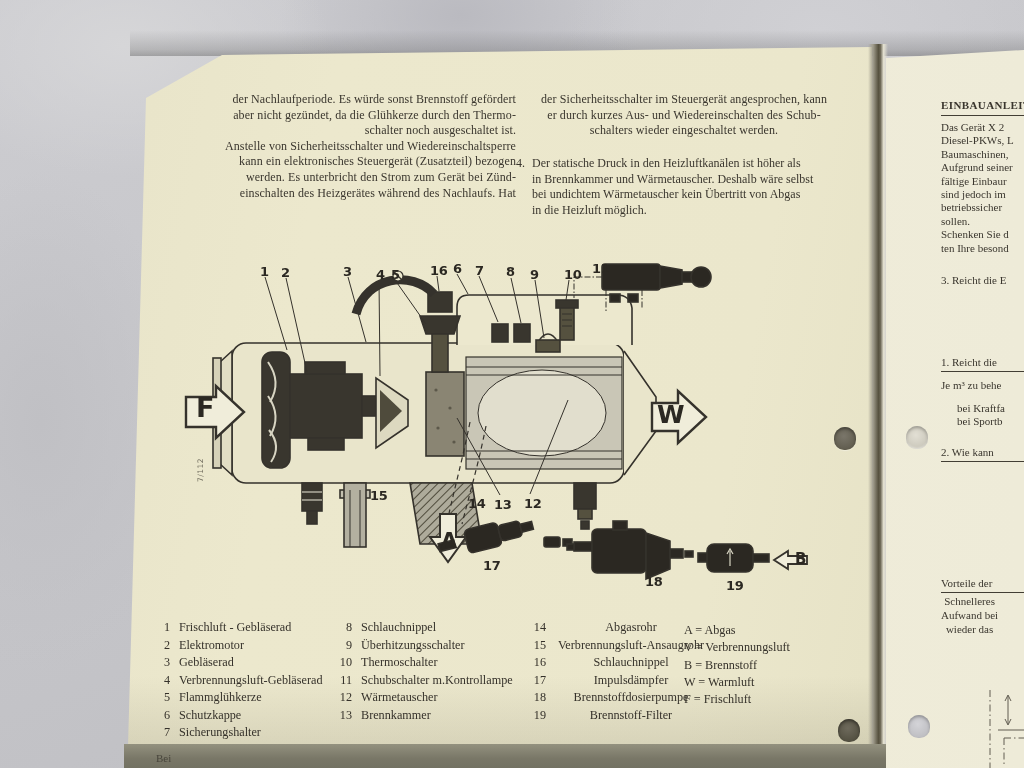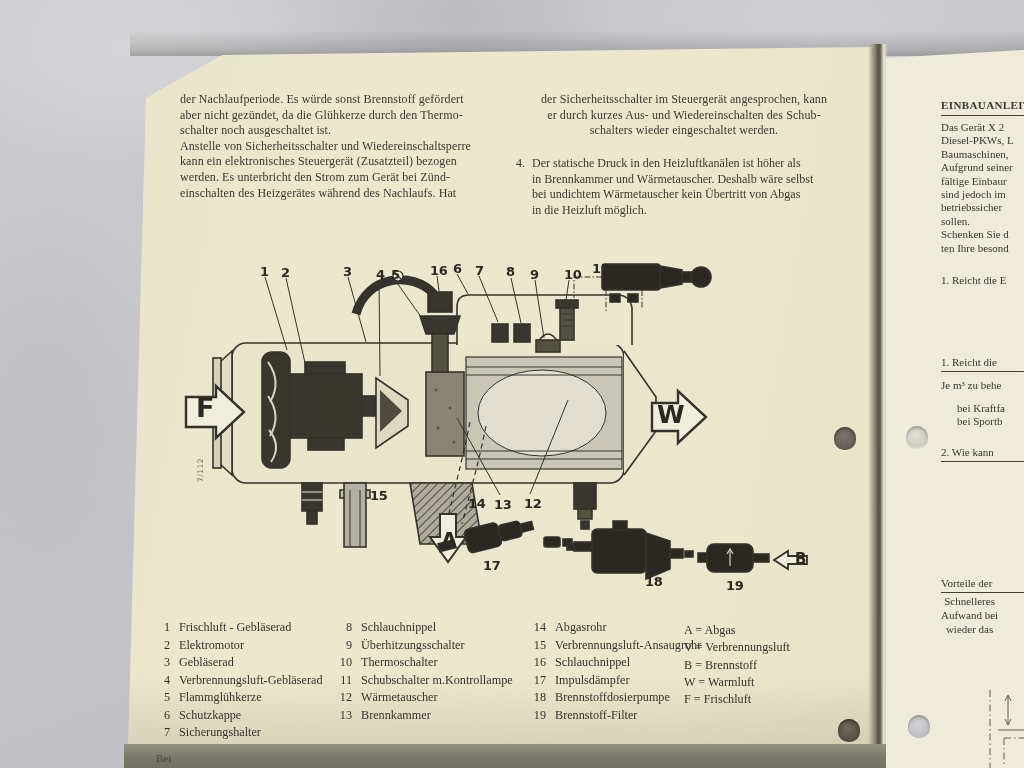--- a/index.html
+++ b/index.html
@@ -30,38 +30,38 @@
   .frag{position:absolute;left:32px;top:8px;font:11px "Liberation Serif",serif;color:#3f3c33;opacity:.85;}
   
   .hole{position:absolute;width:22px;height:23px;border-radius:50% 50% 46% 46%;}
   .hole.dark1{left:834px;top:427px;background:radial-gradient(circle at 45% 40%,#7a766a 0%,#605c4e 75%);box-shadow:inset 0 2px 3px rgba(0,0,0,.35),0 1px 1px rgba(255,255,255,.35);}
   .hole.dark2{left:838px;top:719px;background:radial-gradient(circle at 45% 40%,#6e6a5c 0%,#524f40 75%);box-shadow:inset 0 2px 3px rgba(0,0,0,.4);}
   .hole.light1{left:906px;top:426px;background:radial-gradient(circle at 45% 40%,#e2dfd4 0%,#c8c5b8 80%);box-shadow:inset 0 2px 3px rgba(0,0,0,.25),inset 0 -1px 2px rgba(255,255,255,.5);}
   .hole.light2{left:908px;top:715px;background:radial-gradient(circle at 45% 40%,#d4d4d8 0%,#bcbcc0 80%);box-shadow:inset 0 2px 3px rgba(0,0,0,.25);}
   
   .tcol{position:absolute;width:336px;font:12px/15.6px "Liberation Serif",serif;color:#3a362e;letter-spacing:.1px;}
   .tcol .tline{white-space:nowrap;}
-  #col1{left:180px;top:92px;}
+  #col1{left:180px;top:92px;text-align:right;}
   #col2{left:516px;top:92px;text-align:center;}
   #item4{position:absolute;left:516px;top:156px;display:flex;font:12px/15.6px "Liberation Serif",serif;color:#3a362e;}
   #item4 .num{width:16px;flex:none;}
   #item4 .tline{white-space:nowrap;}
   
   #diagram{position:absolute;left:170px;top:250px;}
   .callout{position:absolute;font:bold 13px "DejaVu Sans",sans-serif;color:#2b2822;letter-spacing:-.3px;}
   .flow{position:absolute;font-family:"DejaVu Sans",sans-serif;font-weight:bold;color:#2b2822;line-height:1;}
   .pagecode{position:absolute;left:196px;top:482px;font:7.5px "DejaVu Sans",sans-serif;color:#6e6a5c;transform:rotate(-90deg);transform-origin:0 0;letter-spacing:.5px;}
   
   .leg{position:absolute;font:12.2px/17.5px "Liberation Serif",serif;color:#35312a;}
   .lrow{display:flex;}
   .ln{width:18px;text-align:right;margin-right:9px;flex:none;}
   #leg1{left:152px;top:619px;}
   #leg2{left:334px;top:619px;}
   #leg3{left:528px;top:619px;}
-  #leg3 .lt{width:152px;}
+  #leg3 .lt{width:152px;text-align:center;}
   #leg4{left:684px;top:622px;font:12.2px/17.3px "Liberation Serif",serif;}
   
   .rp{position:absolute;font:11px/13.4px "Liberation Serif",serif;color:#3a362e;white-space:nowrap;}
   .rp-head{left:941px;top:99px;right:-4px;font-weight:bold;letter-spacing:.4px;border-bottom:1.2px solid #423e34;padding-bottom:3px;height:13px;overflow:hidden;}
   .rp-ul{border-bottom:1.1px solid #423e34;padding-bottom:2px;height:13px;overflow:hidden;right:-4px;}
   #rp-intro{left:941px;top:121px;}
   #rp-item1{left:941px;top:274px;}
   #rp-s1h{left:941px;top:356px;}
   #rp-s1a{left:941px;top:379px;}
   #rp-s1sub{left:957px;top:402px;}
@@ -422,21 +422,21 @@
       <div>Diesel-PKWs, L</div>
       <div>Baumaschinen,</div>
       <div>Aufgrund seiner</div>
       <div>fältige Einbaur</div>
       <div>sind jedoch im</div>
       <div>betriebssicher</div>
       <div>sollen.</div>
       <div>Schenken Sie d</div>
       <div>ten Ihre besond</div>
     </div>
-  <div id="rp-item1" class="rp">1. Reicht die E</div>
+  <div id="rp-item1" class="rp">3. Reicht die E</div>
   <div id="rp-s1h" class="rp rp-ul">1. Reicht die </div>
   <div id="rp-s1a" class="rp">Je m³ zu behe</div>
   <div id="rp-s1sub" class="rp">
 
   <div>bei Kraftfa</div>
       <div>bei Sportb</div>
     </div>
   <div id="rp-s2h" class="rp rp-ul">2. Wie kann </div>
   <div id="rp-s3h" class="rp rp-ul">Vorteile der </div>
   <div id="rp-s3" class="rp">

